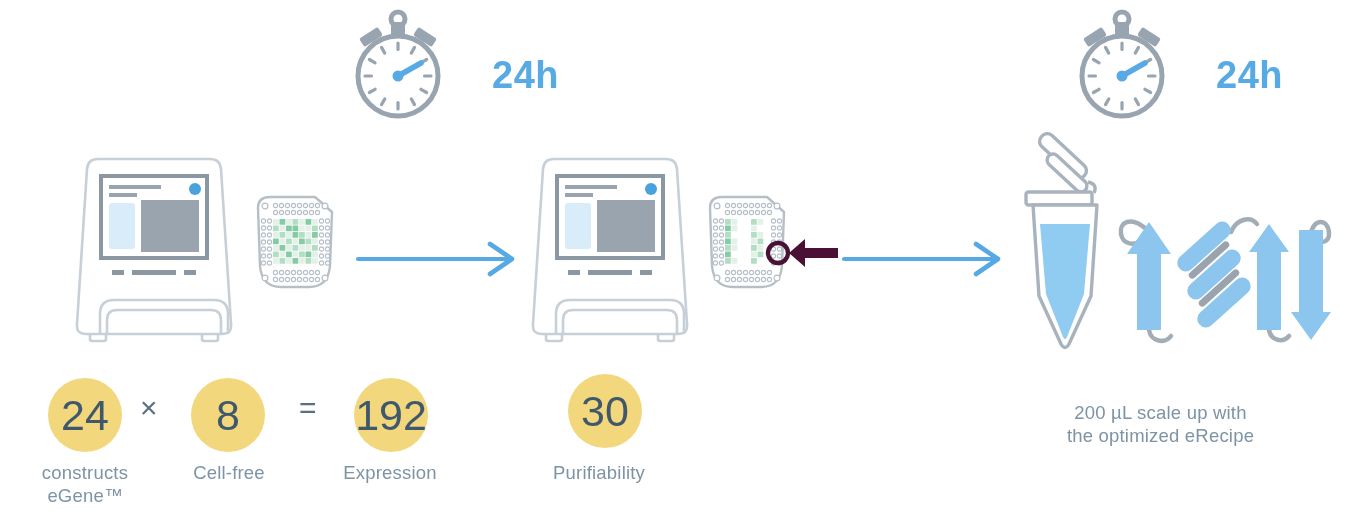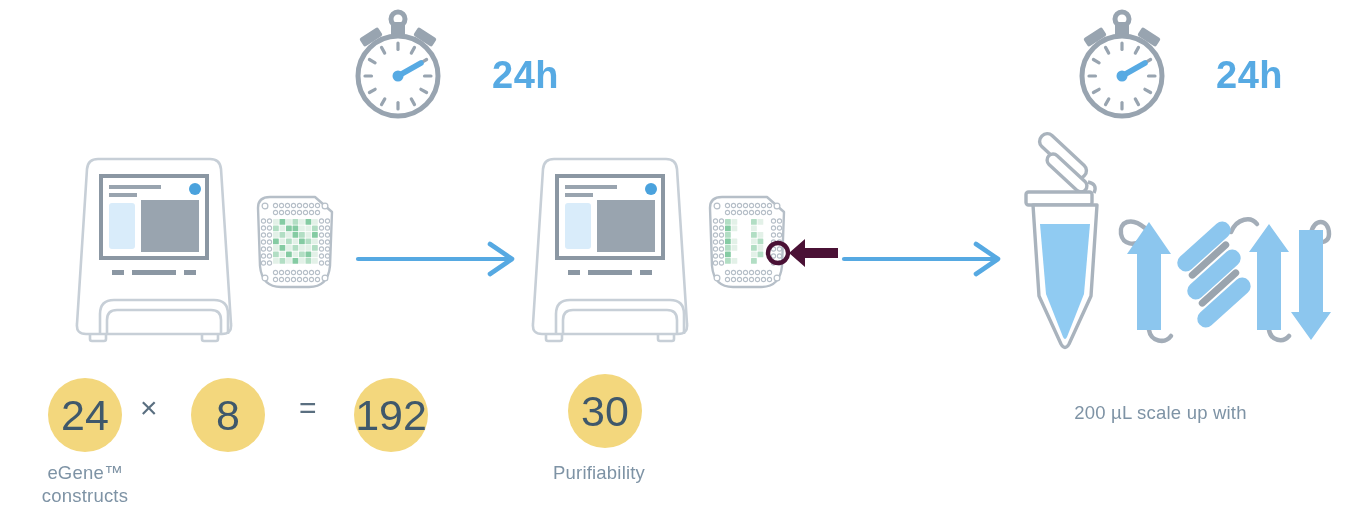--- a/index.html
+++ b/index.html
@@ -403,27 +403,30 @@
   </svg>
 
   <div class="bubble" style="left:48px;top:378px">24</div>
   <span class="op" style="left:140px;top:393px">×</span>
   <div class="bubble" style="left:191px;top:378px">8</div>
   <span class="op" style="left:299px;top:393px">=</span>
   <div class="bubble" style="left:354px;top:378px">192</div>
   <div class="bubble" style="left:568px;top:374px">30</div>
 
   <div class="stat-label" style="left:20px;top:461px;width:130px">
+    <span>constructs</span>
     <span>eGene™</span>
-    <span>constructs</span>
   </div>
   <div class="stat-label" style="left:164px;top:461px;width:130px">
+    <span>Cell-free</span>
   </div>
   <div class="stat-label" style="left:325px;top:461px;width:130px">
+    <span>Expression</span>
   </div>
   <div class="stat-label left" style="left:553px;top:461px;width:140px">
     <span>Purifiability</span>
   </div>
   <div class="stat-label" style="left:1018px;top:401px;width:285px">
     <span>200 µL scale up with</span>
+    <span>the optimized eRecipe</span>
   </div>
 
 </div>
 
 </body></html>

